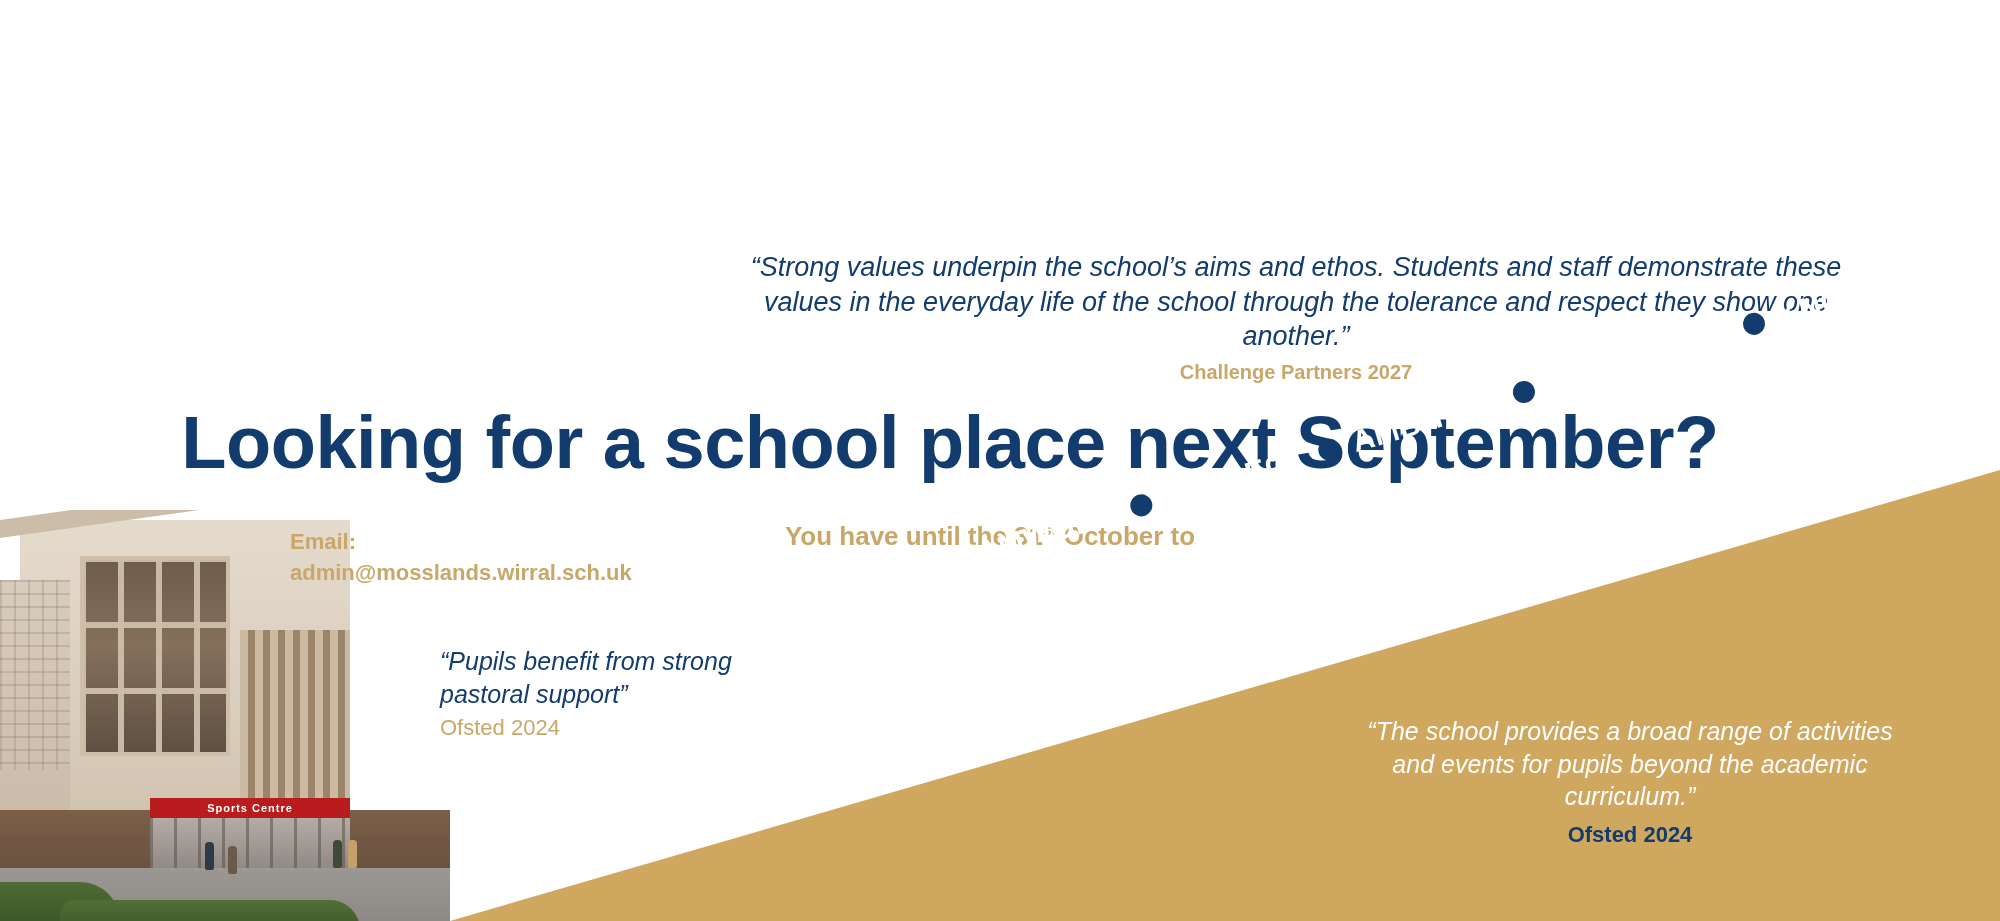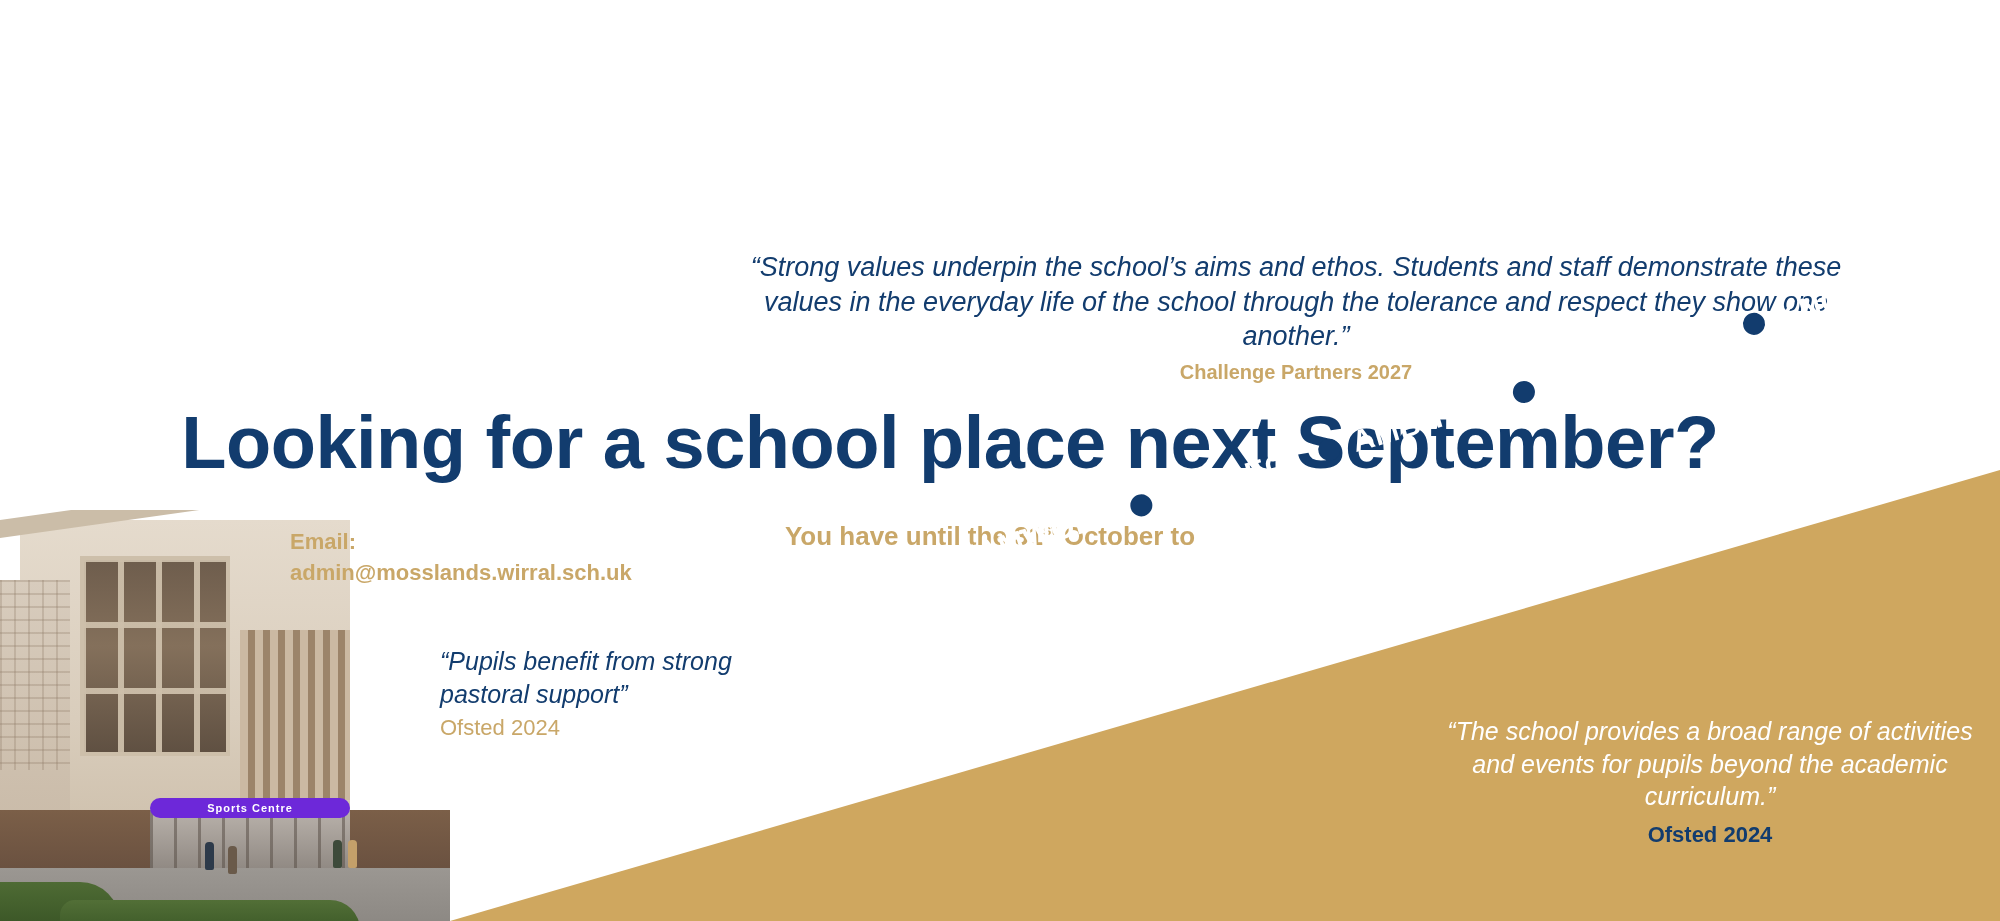--- a/index.html
+++ b/index.html
@@ -130,26 +130,26 @@
   }
   .b-entrance::before {
     content:"";
     position:absolute; inset:0;
     background: repeating-linear-gradient(90deg, rgba(90,80,72,.55) 0 3px, transparent 3px 24px);
   }
   .b-signbar {
     position: absolute;
     left: 150px; top: 288px;
     width: 200px; height: 20px;
-    background: #6d28d9;
+    background: #b91c1c;
     color: #ffffff;
     font-size: 11px;
     font-weight: 700;
     letter-spacing: 1px;
-    display: flex; align-items: center; justify-content: center; border-radius: 10px;
+    display: flex; align-items: center; justify-content: center;
   }
   .b-ground {
     position: absolute;
     left: 0; top: 358px;
     width: 450px; height: 60px;
     background: linear-gradient(180deg,#9b9792 0%, #8b8782 100%);
   }
   .b-grass {
     position: absolute;
     left: 0; top: 372px;
@@ -248,21 +248,21 @@
   .quote-pastoral-src {
     margin-top: 4px;
     color: #c9a768;
     font-style: normal;
     font-weight: 400;
     font-size: 22px;
   }
 
   .quote-bottom {
     position: absolute;
-    left: 1440px;
+    left: 1360px;
     top: 715px;
     width: 540px;
     text-align: center;
     color: #ffffff;
     font-style: italic;
     font-size: 25px;
     line-height: 1.3;
   }
   .quote-bottom-src {
     margin-top: 8px;

